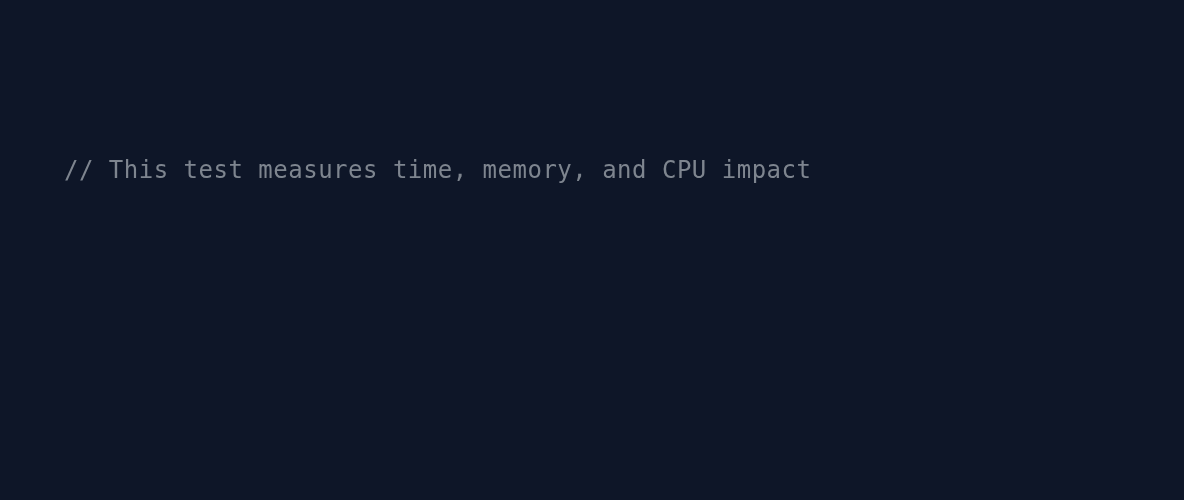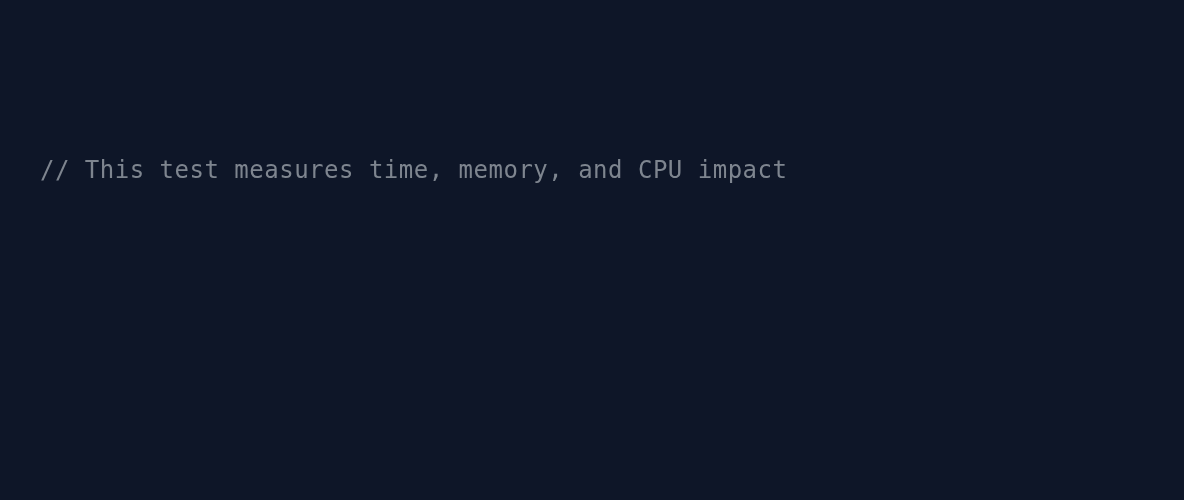--- a/index.html
+++ b/index.html
@@ -12,21 +12,21 @@
     line-height: 47px;
     color: #d8dde8;
     overflow: hidden;
   }
   .editor {
     position: relative;
     padding-top: 6px;
     white-space: pre;
   }
   .line {
-    padding-left: 40px;
+    padding-left: 64px;
     position: relative;
     letter-spacing: 0.5px;
   }
   .comment { color: #7e858f; }
 </style>
 </head>
 <body>
 
 <div class="editor">
 

